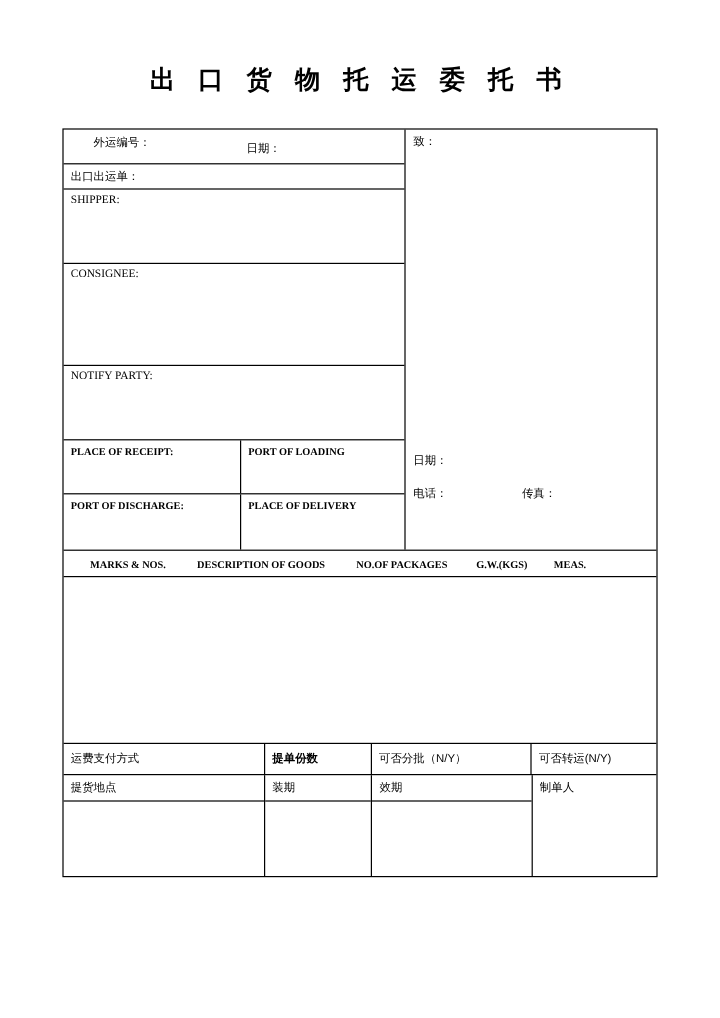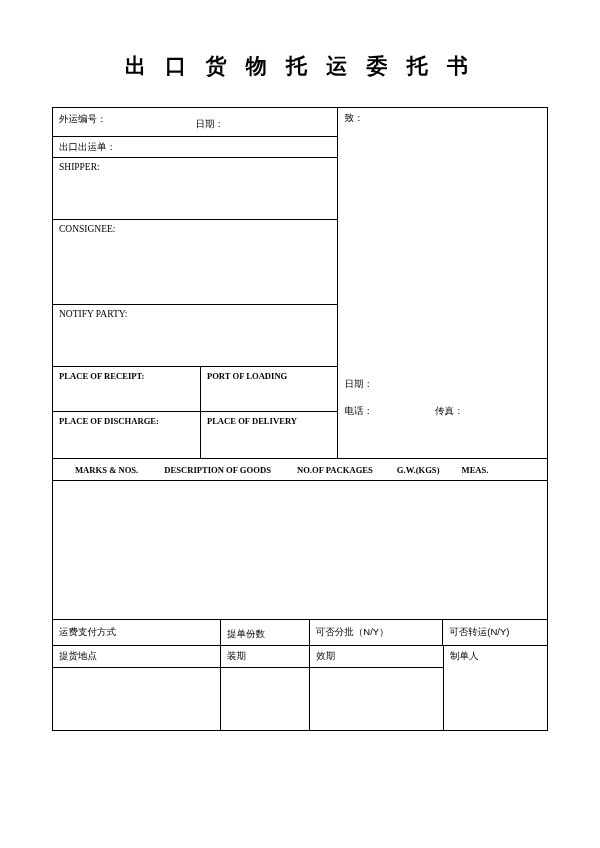--- a/index.html
+++ b/index.html
@@ -99,21 +99,21 @@
   <div class="doc-title">出 口 货 物 托 运 委 托 书</div>
 
   <div class="form">
 
     <div class="row">
 
       <div class="left-col bd-r">
 
         <div class="cell bd-b" style="height:29px;padding:0;">
           <div class="subrow" style="height:100%;">
-            <div class="cell" style="width:48%;padding:5px 6px;">
+            <div class="cell" style="width:48%;padding:5px 6px;margin-left:19px;">
               <span class="label-cn">外运编号：</span>
             </div>
             <div class="cell" style="width:52%;padding:5px 6px;display:flex;align-items:flex-end;">
               <span class="label-cn">日期：</span>
             </div>
           </div>
         </div>
 
         <div class="cell bd-b" style="height:21px;">
           <span class="label-cn">出口出运单：</span>
@@ -138,21 +138,21 @@
             </div>
             <div class="cell" style="width:48%;">
               <span class="label-en-sm">PORT OF LOADING</span>
             </div>
           </div>
         </div>
 
         <div style="height:46px;">
           <div class="subrow" style="height:100%;">
             <div class="cell bd-r" style="width:52%;">
-              <span class="label-en-sm">PLACE OF DISCHARGE:</span>
+              <span class="label-en-sm">PORT OF DISCHARGE:</span>
             </div>
             <div class="cell" style="width:48%;">
               <span class="label-en-sm">PLACE OF DELIVERY</span>
             </div>
           </div>
         </div>
 
       </div>
 
       <div class="right-col">
@@ -179,21 +179,21 @@
         <span class="hdr-item" style="margin-left:22px;">MEAS.</span>
       </div>
     </div>
 
     <div class="bd-b" style="height:138px;"></div>
 
     <div class="row bd-b" style="height:26px;">
       <div class="cell bd-r" style="width:34%;display:flex;align-items:center;">
         <span class="label-cn">运费支付方式</span>
       </div>
-      <div class="cell bd-r" style="width:18%;display:flex;align-items:flex-end;">
+      <div class="cell bd-r" style="width:18%;display:flex;align-items:center;font-weight:bold;">
         <span class="label-cn">提单份数</span>
       </div>
       <div class="cell bd-r" style="width:27%;display:flex;align-items:center;">
         <span class="label-cn">可否分批（N/Y）</span>
       </div>
       <div class="cell" style="width:21%;display:flex;align-items:center;">
         <span class="label-cn">可否转运(N/Y)</span>
       </div>
     </div>
 

